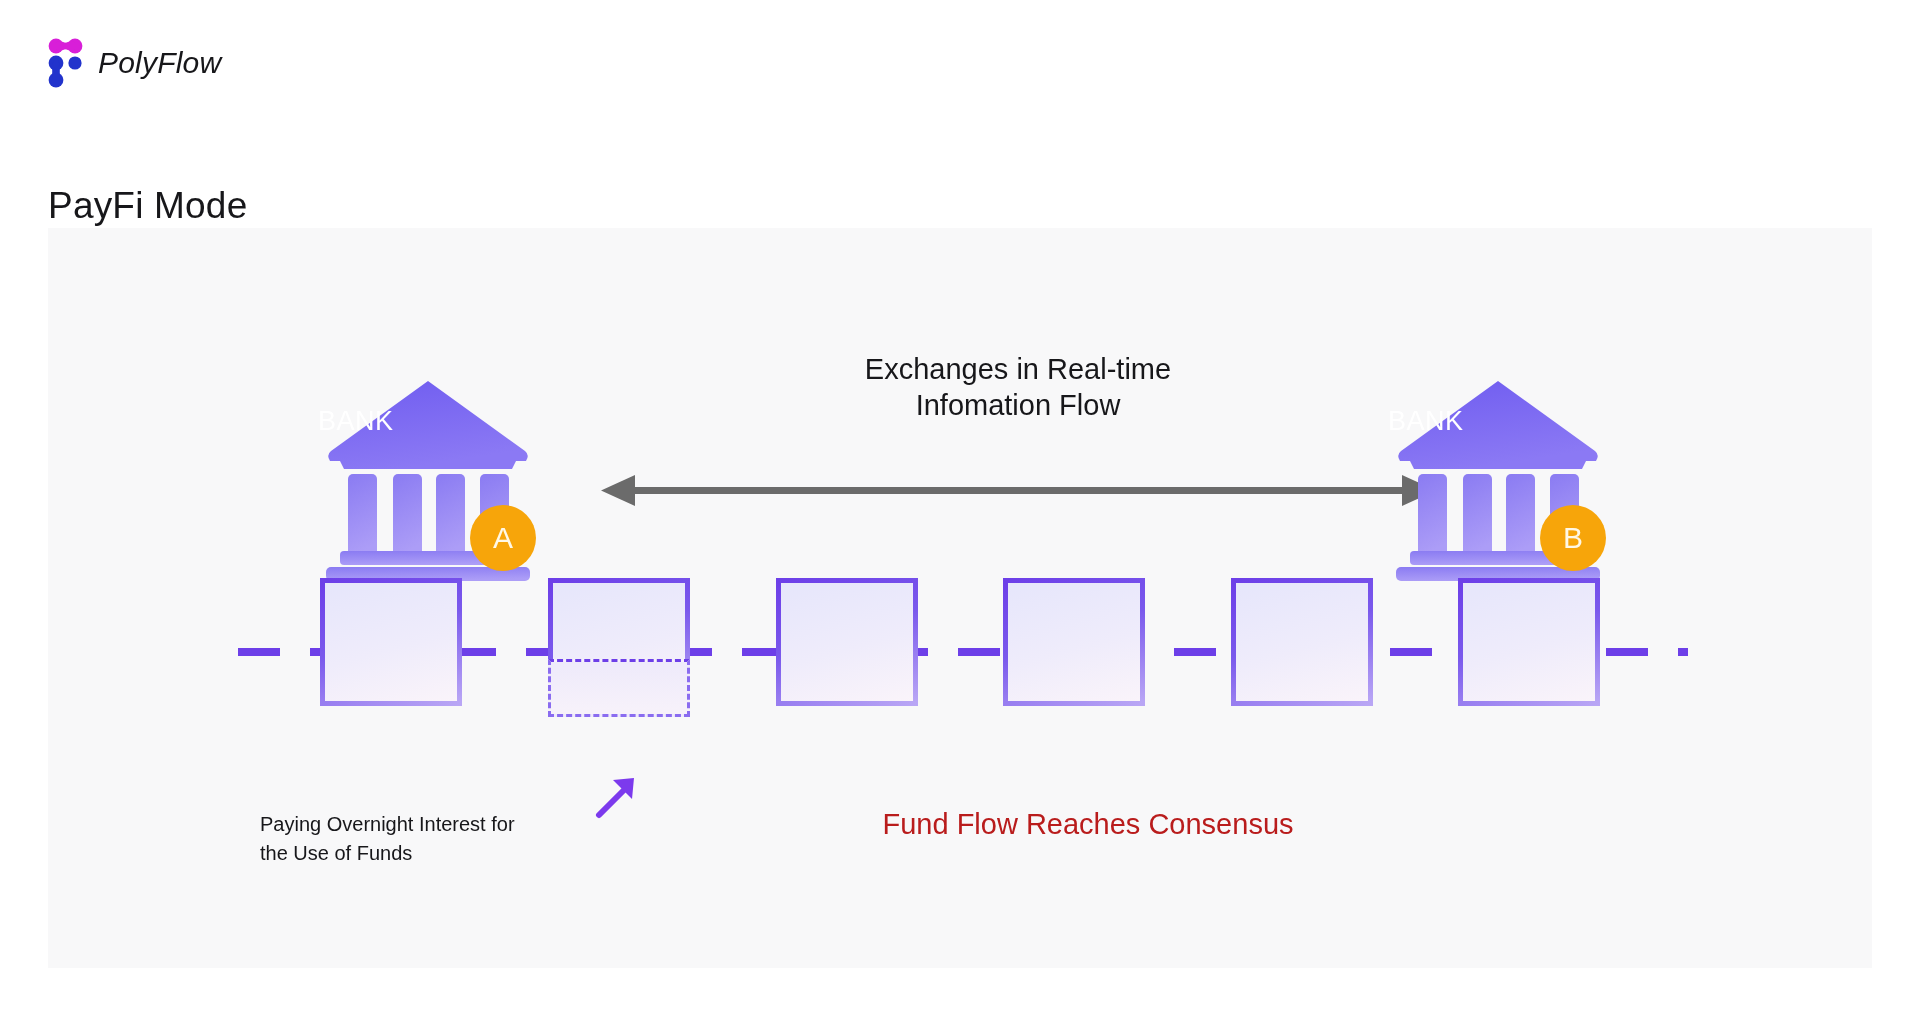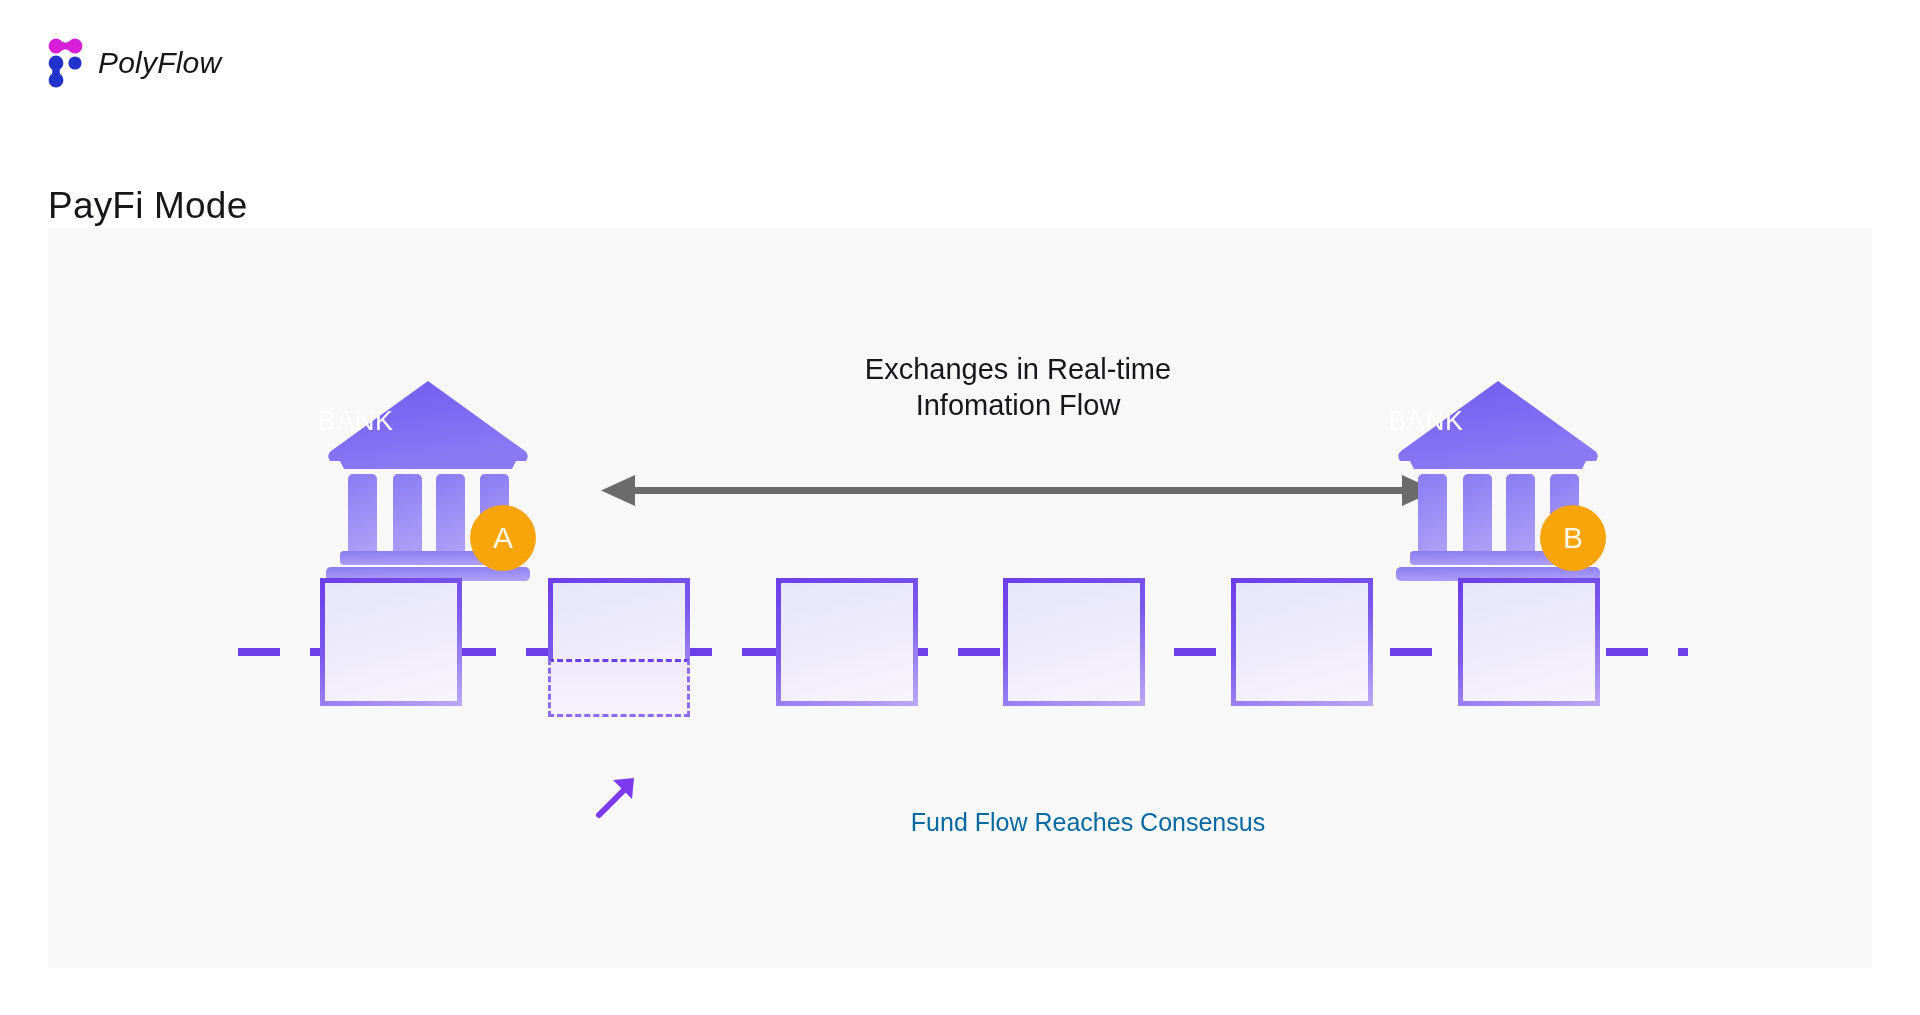--- a/index.html
+++ b/index.html
@@ -176,22 +176,22 @@
     font-size: 20px;
     line-height: 1.45;
     color: #17171a;
   }
   .consensus-text {
     position: absolute;
     left: 640px;
     top: 580px;
     width: 800px;
     text-align: center;
-    font-size: 25px;
-    color: #0369a1;
+    font-size: 29px;
+    color: #b91c1c;
   }
 </style>
 </head>
 <body>
 
 <div class="brand">
   <span class="brand-mark">
     <svg class="brand-mark" viewBox="0 0 36 50" xmlns="http://www.w3.org/2000/svg">
       <g fill="#d81fd8">
         <circle cx="8" cy="8" r="7.4"></circle>
@@ -292,16 +292,20 @@
     <div class="block" style="left:1410px"></div>
   </div>
 
   <span class="annot-arrow">
     <svg width="46" height="46" viewBox="0 0 46 46" xmlns="http://www.w3.org/2000/svg">
       <path d="M6 42 L33 15" stroke="#7c3aed" stroke-width="6" stroke-linecap="round" fill="none"></path>
       <path d="M41 5 L39 26 L20 7 Z" fill="#7c3aed"></path>
     </svg>
   </span>
 
+  <div class="annot-text">
+    <div>Paying Overnight Interest for</div>
+    <div>the Use of Funds</div>
+  </div>
 
   <div class="consensus-text">Fund Flow Reaches Consensus</div>
 
 </div>
 
 </body></html>

